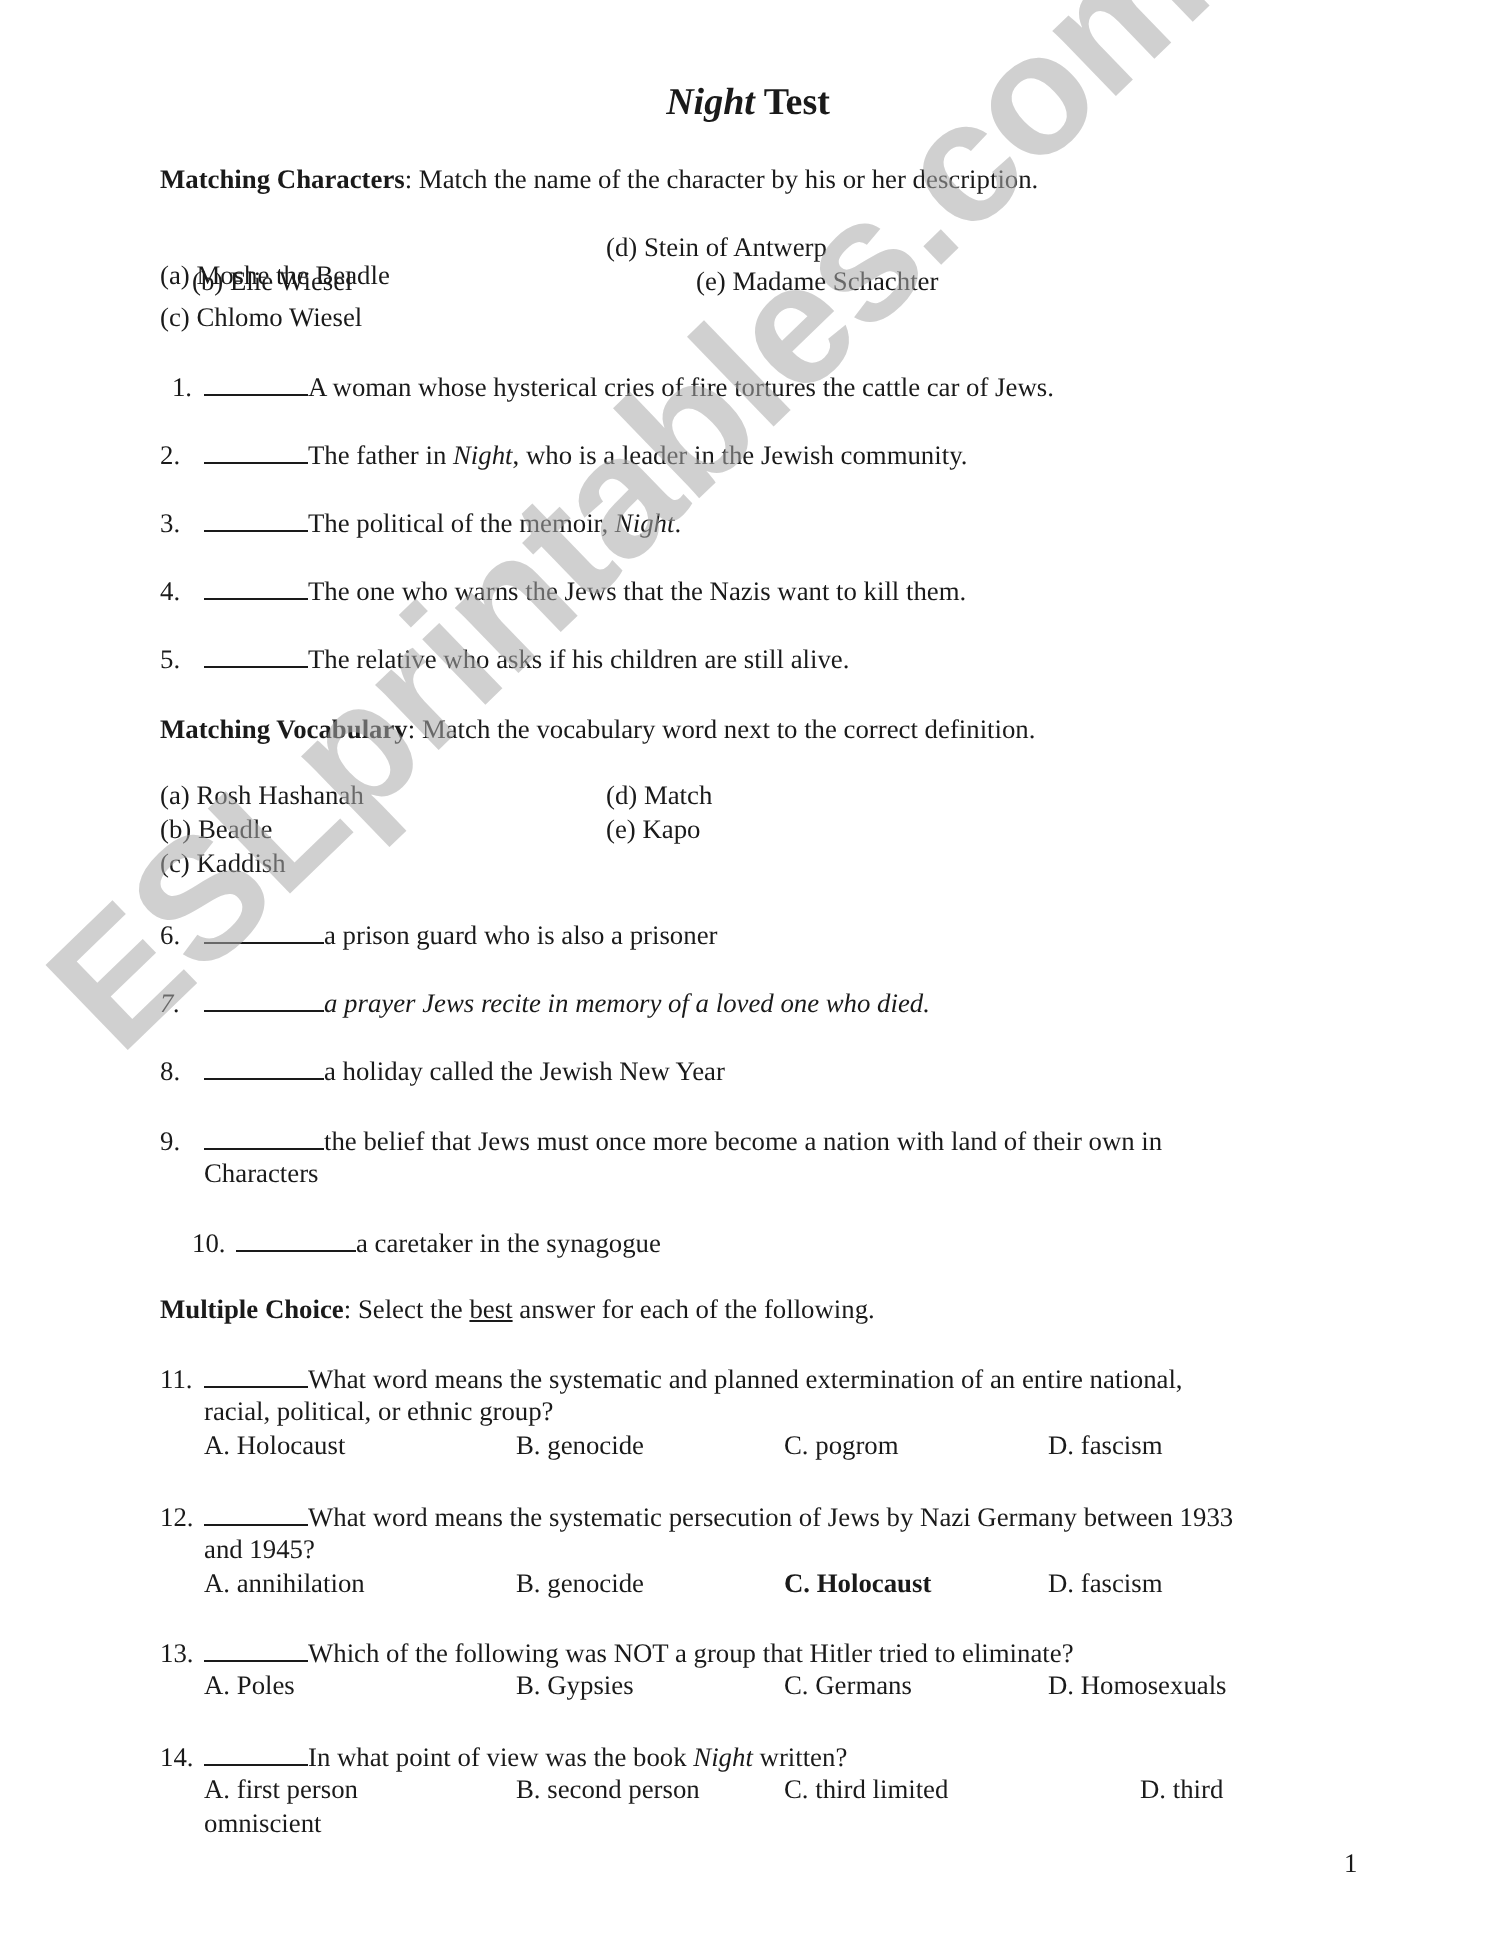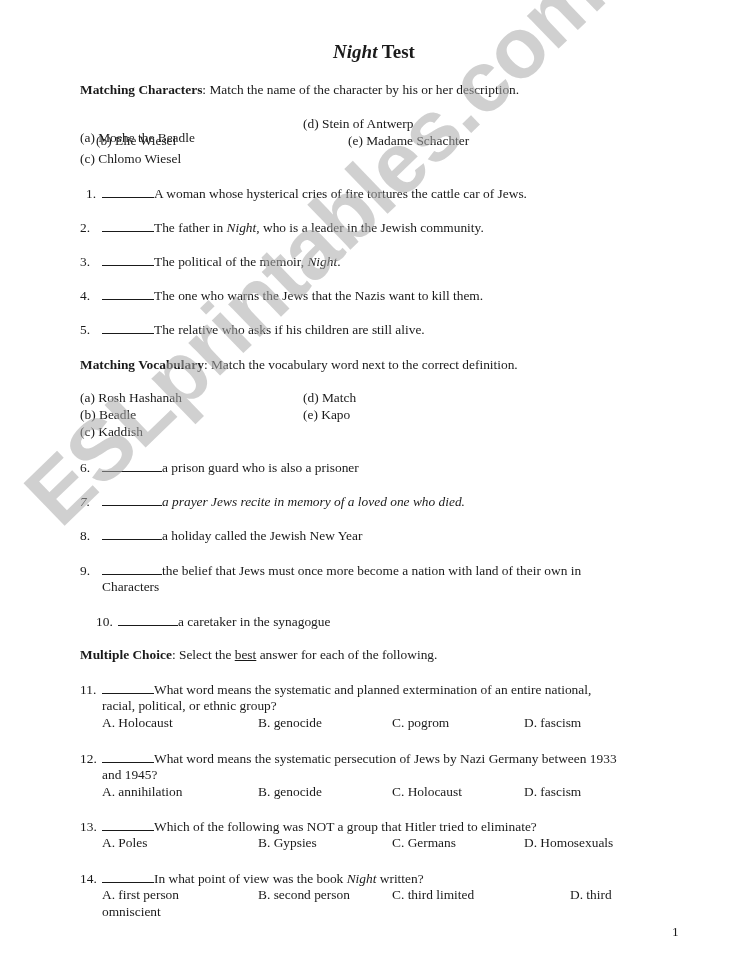--- a/index.html
+++ b/index.html
@@ -131,21 +131,21 @@
     <div class="abs" style="left:258px; top:714px;">B.  genocide</div>
     <div class="abs" style="left:392px; top:714px;">C.  pogrom</div>
     <div class="abs" style="left:524px; top:714px;">D.  fascism</div>
 
     <div class="abs" style="left:80px; top:749px;">
       <span class="qnum" style="width:22px">12.</span><span class="blank b55"></span><span>What word means the systematic persecution of Jews by Nazi Germany between 1933</span>
     </div>
     <div class="abs" style="left:102px; top:766px;">and 1945?</div>
     <div class="abs" style="left:102px; top:783px;">A.  annihilation</div>
     <div class="abs" style="left:258px; top:783px;">B.  genocide</div>
-    <div class="abs" style="left:392px; top:783px;">C.  Holocaust</div>
+    <div class="abs" style="left:392px; top:783px;font-weight:bold;">C.  Holocaust</div>
     <div class="abs" style="left:524px; top:783px;">D.  fascism</div>
 
     <div class="abs" style="left:80px; top:817px;">
       <span class="qnum" style="width:22px">13.</span><span class="blank b55"></span><span>Which of the following was NOT a group that Hitler tried to eliminate?</span>
     </div>
     <div class="abs" style="left:102px; top:834px;">A.  Poles</div>
     <div class="abs" style="left:258px; top:834px;">B.  Gypsies</div>
     <div class="abs" style="left:392px; top:834px;">C.  Germans</div>
     <div class="abs" style="left:524px; top:834px;">D.  Homosexuals</div>
 

